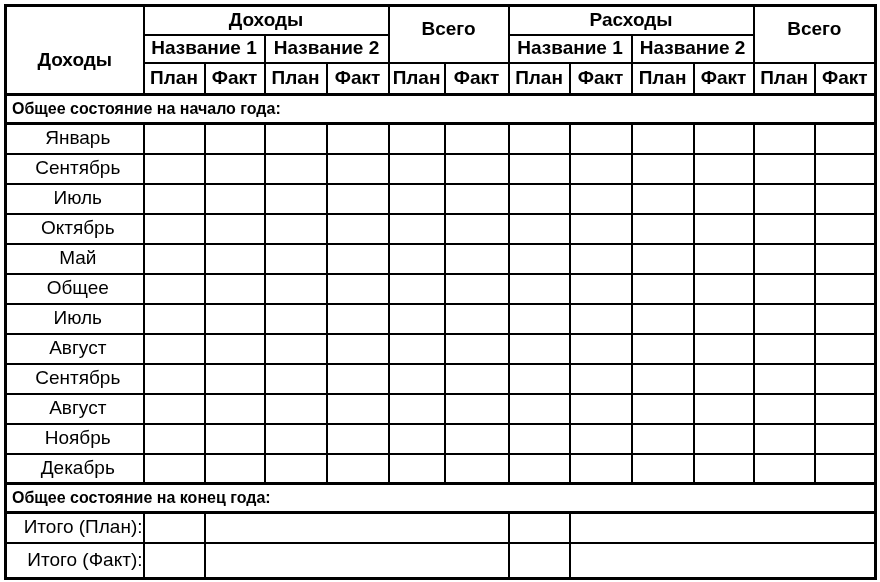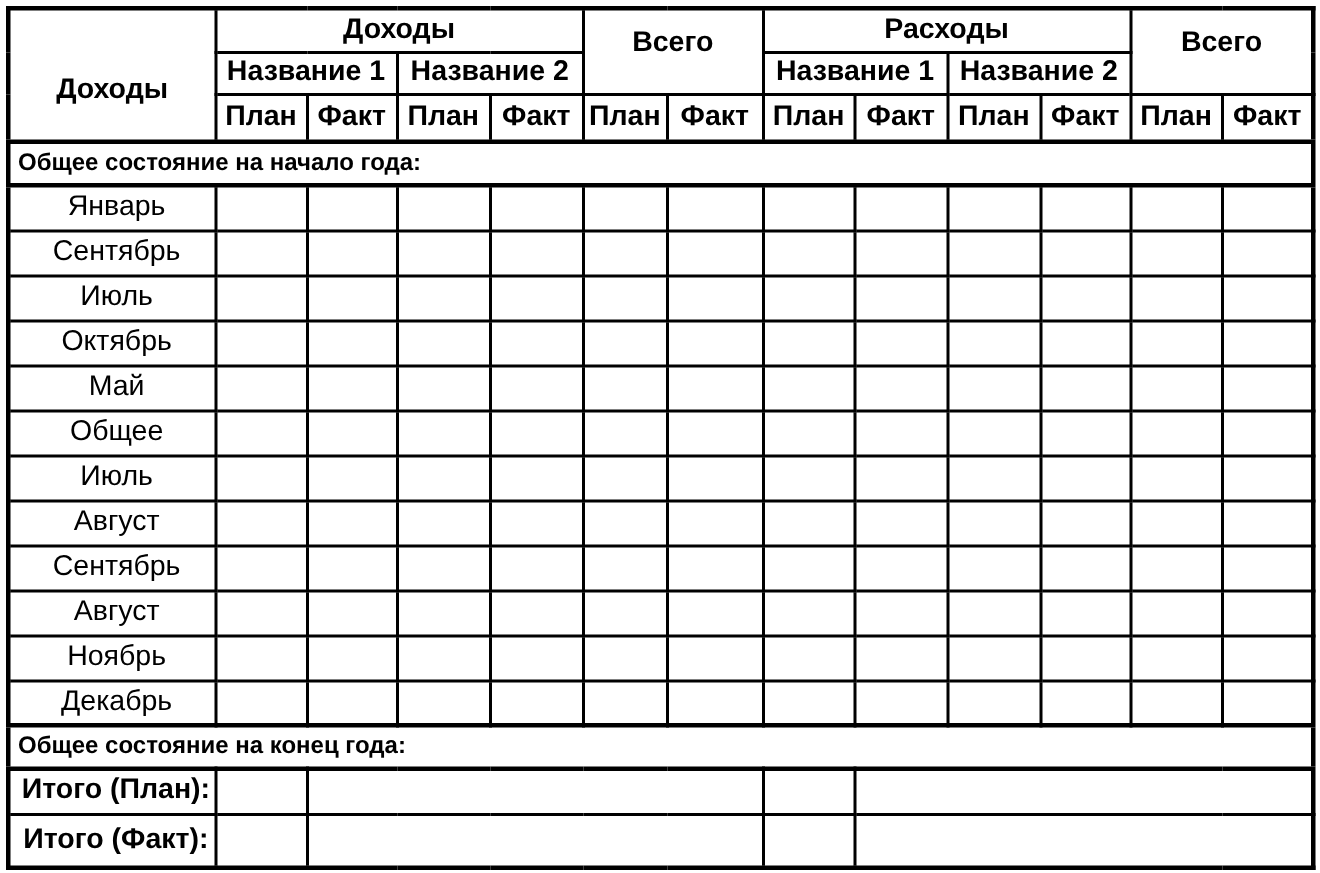--- a/index.html
+++ b/index.html
@@ -47,22 +47,22 @@
     font-weight: bold;
     font-size: 16px;
     text-align: left;
     padding-left: 5px;
     vertical-align: middle;
     border-top: 3px solid #000000;
     border-bottom: 3px solid #000000;
     margin-top: 40px;
   }
   td.total-label {
-    font-weight: bold;
-    text-align: center;
+    font-weight: normal;
+    text-align: right;
     padding-left: 5px;
     vertical-align: middle;
   }
   tr.r1 { height: 29px; }
   tr.r2 { height: 28px; }
   tr.r3 { height: 32px; }
   tr.r-section { height: 29px; }
   tr.r-month { height: 30px; }
   tr.r-total { height: 30px; }
   tr.r-total-last { height: 36px; }

